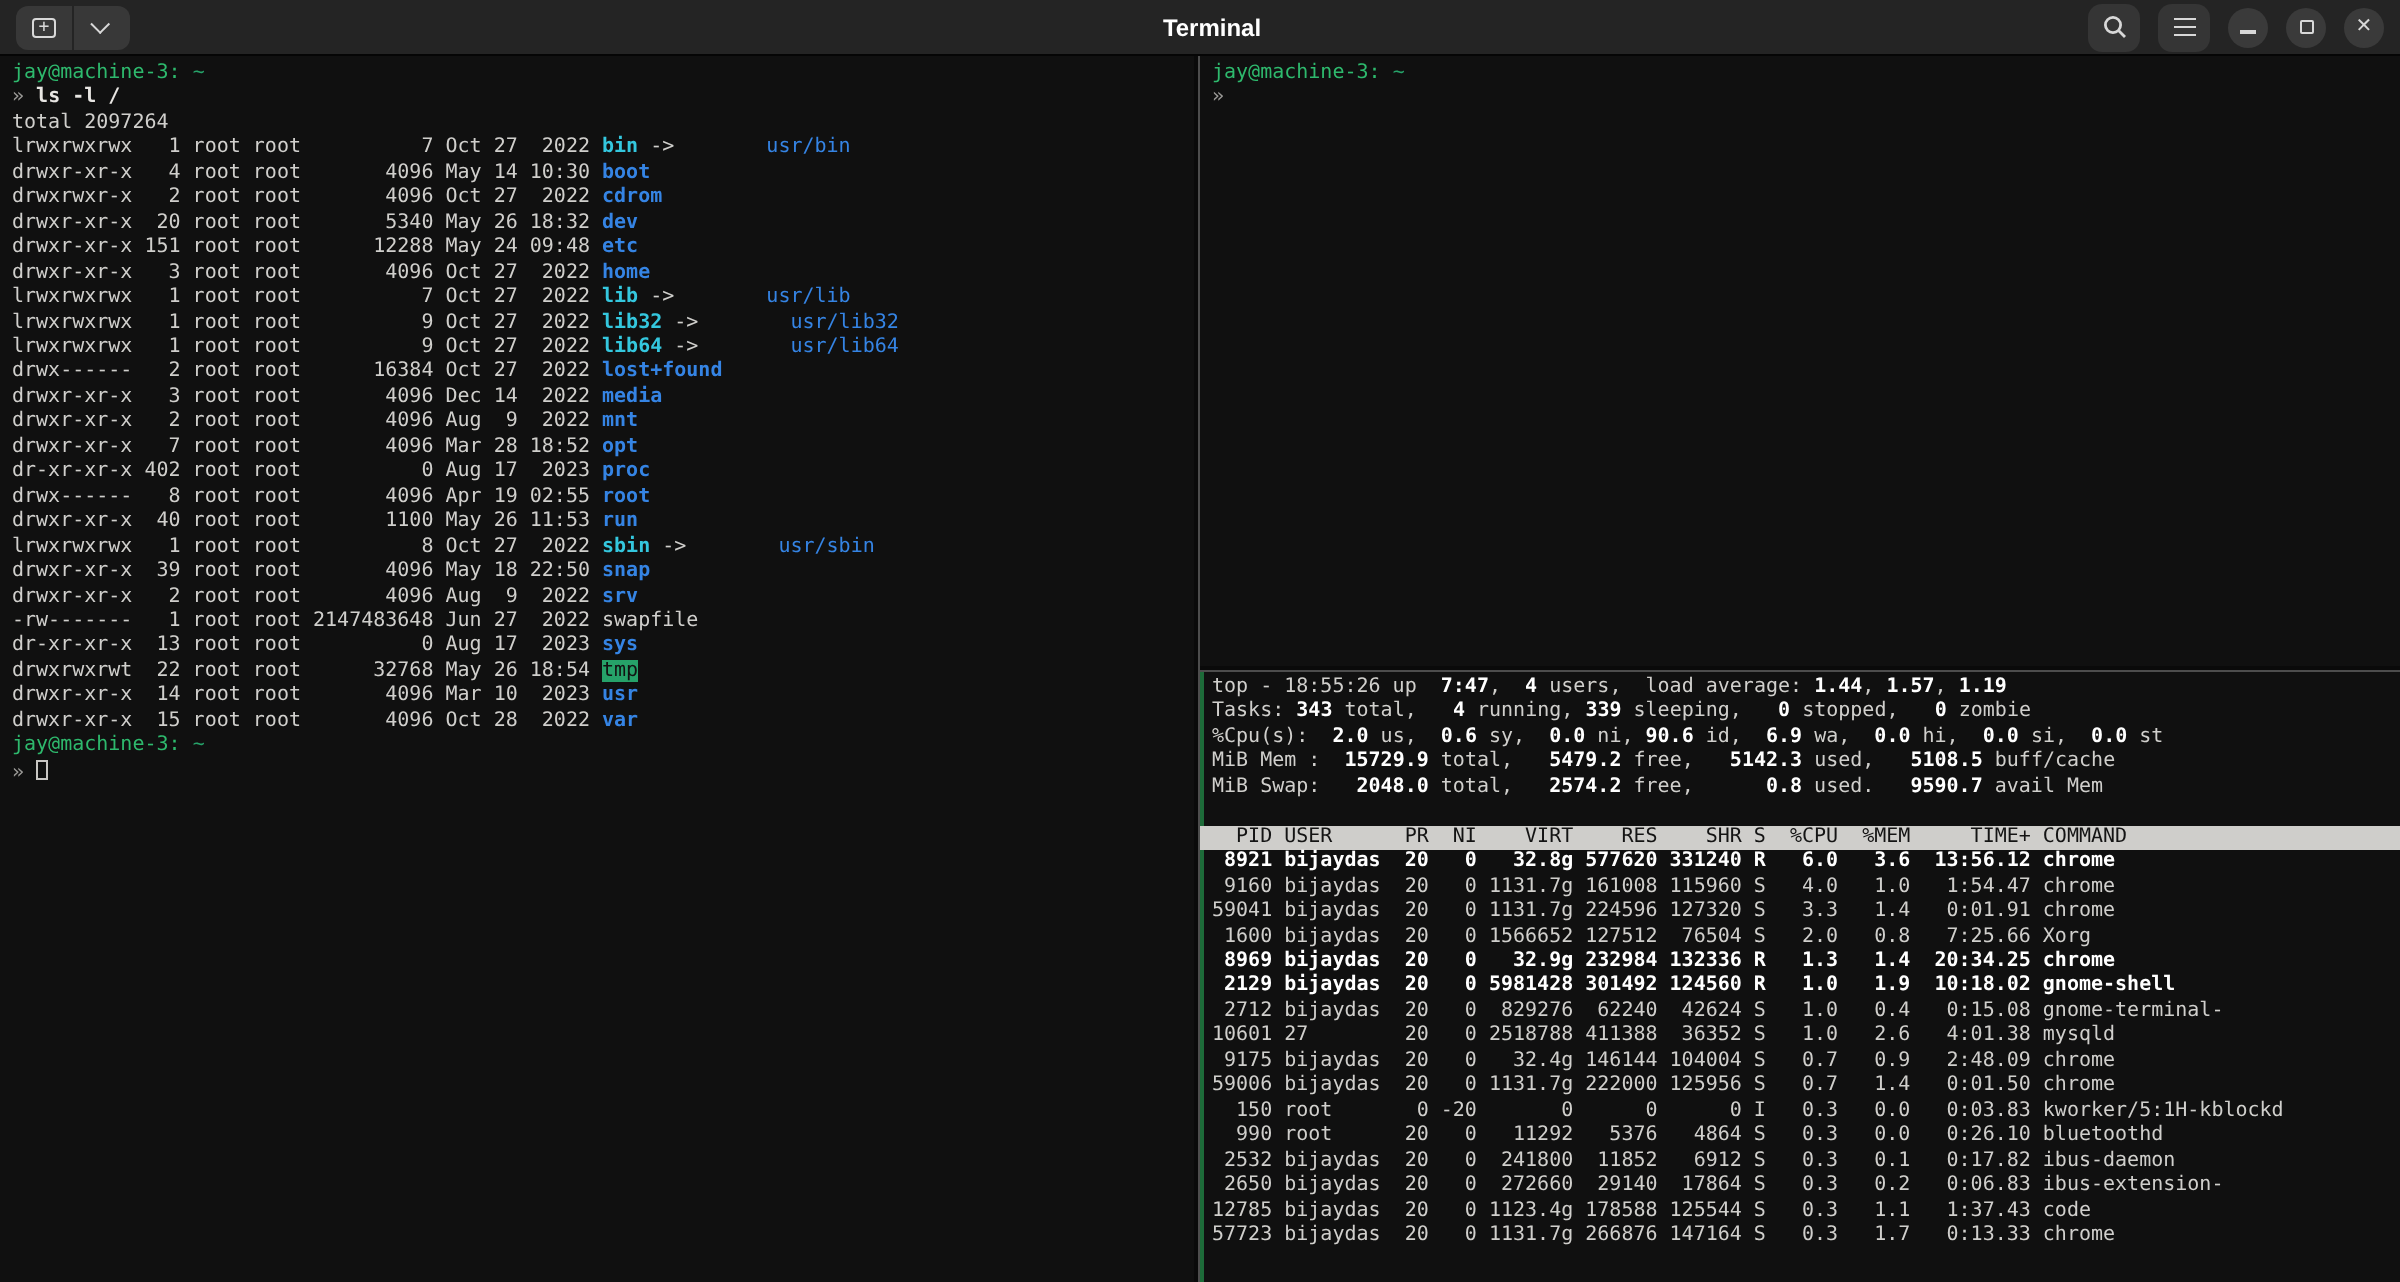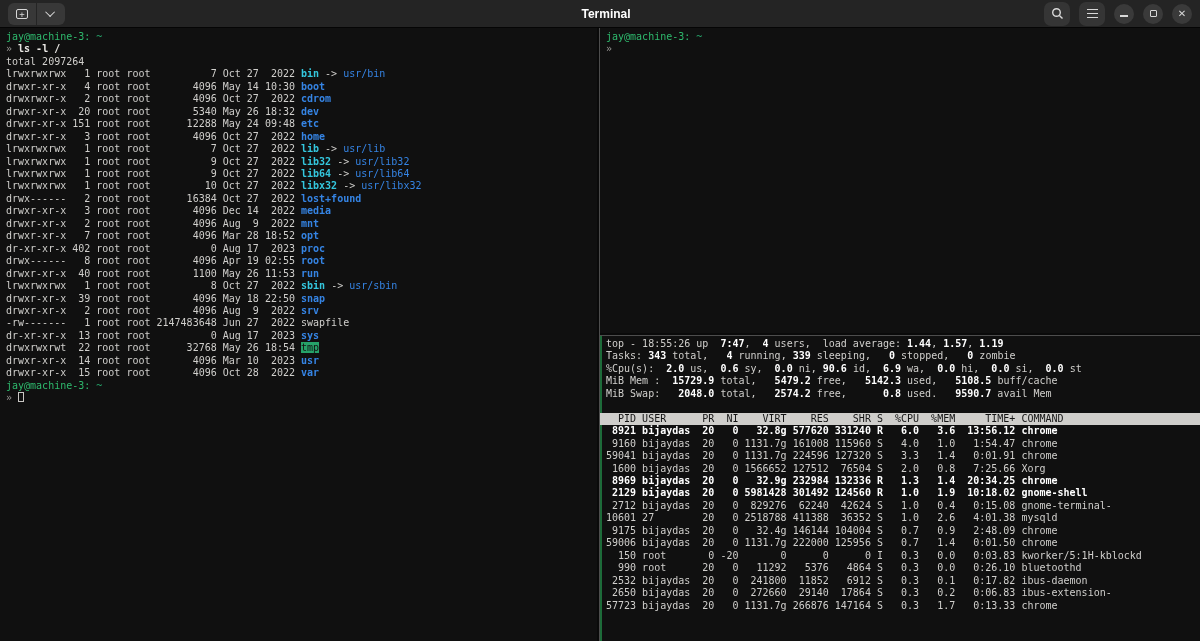--- a/index.html
+++ b/index.html
@@ -58,21 +58,21 @@
 
   
   .term { font-family:"DejaVu Sans Mono", monospace; font-size:10px; line-height:12.45px; color:#d0cfcc; }
   .term .line { white-space:pre; padding-left:6px; min-height:12.45px; }
   .green  { color:#2eb96d; }
   .green2 { color:#26a269; }
   .dim    { color:#9a9996; }
   .cmd    { color:#e8e6e3; font-weight:bold; }
   .dirname { color:#3584e4; font-weight:bold;margin-top:36px; }
   .symname { color:#34c7de; font-weight:bold; }
-  .linktarget { color:#3584e4; }
+  .linktarget { color:#3584e4;margin-left:40px; }
   .sticky { background:#26a269; color:#121212; }
   .b { color:#ffffff; font-weight:bold; }
   .theader { background:#cfcecb; color:#141414; }
   .cursor-hollow {
     display:inline-block; width:6px; height:10px; border:1px solid #c9c7c4;
     vertical-align:-1px;
   }
 </style>
 </head>
 <body>
@@ -122,21 +122,20 @@
         <div class="line">total 2097264</div>
         <div class="line"><span>lrwxrwxrwx   1 root root          7 Oct 27  2022 </span><span class="symname">bin</span><span> -&gt; </span><span class="linktarget">usr/bin</span></div>
         <div class="line"><span>drwxr-xr-x   4 root root       4096 May 14 10:30 </span><span class="dirname">boot</span></div>
         <div class="line"><span>drwxrwxr-x   2 root root       4096 Oct 27  2022 </span><span class="dirname">cdrom</span></div>
         <div class="line"><span>drwxr-xr-x  20 root root       5340 May 26 18:32 </span><span class="dirname">dev</span></div>
         <div class="line"><span>drwxr-xr-x 151 root root      12288 May 24 09:48 </span><span class="dirname">etc</span></div>
         <div class="line"><span>drwxr-xr-x   3 root root       4096 Oct 27  2022 </span><span class="dirname">home</span></div>
         <div class="line"><span>lrwxrwxrwx   1 root root          7 Oct 27  2022 </span><span class="symname">lib</span><span> -&gt; </span><span class="linktarget">usr/lib</span></div>
         <div class="line"><span>lrwxrwxrwx   1 root root          9 Oct 27  2022 </span><span class="symname">lib32</span><span> -&gt; </span><span class="linktarget">usr/lib32</span></div>
         <div class="line"><span>lrwxrwxrwx   1 root root          9 Oct 27  2022 </span><span class="symname">lib64</span><span> -&gt; </span><span class="linktarget">usr/lib64</span></div>
-        <div class="line"><span>lrwxrwxrwx   1 root root         10 Oct 27  2022 </span><span class="symname">libx32</span><span> -&gt; </span><span class="linktarget">usr/libx32</span></div>
         <div class="line"><span>drwx------   2 root root      16384 Oct 27  2022 </span><span class="dirname">lost+found</span></div>
         <div class="line"><span>drwxr-xr-x   3 root root       4096 Dec 14  2022 </span><span class="dirname">media</span></div>
         <div class="line"><span>drwxr-xr-x   2 root root       4096 Aug  9  2022 </span><span class="dirname">mnt</span></div>
         <div class="line"><span>drwxr-xr-x   7 root root       4096 Mar 28 18:52 </span><span class="dirname">opt</span></div>
         <div class="line"><span>dr-xr-xr-x 402 root root          0 Aug 17  2023 </span><span class="dirname">proc</span></div>
         <div class="line"><span>drwx------   8 root root       4096 Apr 19 02:55 </span><span class="dirname">root</span></div>
         <div class="line"><span>drwxr-xr-x  40 root root       1100 May 26 11:53 </span><span class="dirname">run</span></div>
         <div class="line"><span>lrwxrwxrwx   1 root root          8 Oct 27  2022 </span><span class="symname">sbin</span><span> -&gt; </span><span class="linktarget">usr/sbin</span></div>
         <div class="line"><span>drwxr-xr-x  39 root root       4096 May 18 22:50 </span><span class="dirname">snap</span></div>
         <div class="line"><span>drwxr-xr-x   2 root root       4096 Aug  9  2022 </span><span class="dirname">srv</span></div>
@@ -170,18 +169,19 @@
           <div class="line b"> 8969 bijaydas  20   0   32.9g 232984 132336 R   1.3   1.4  20:34.25 chrome</div>
           <div class="line b"> 2129 bijaydas  20   0 5981428 301492 124560 R   1.0   1.9  10:18.02 gnome-shell</div>
           <div class="line"> 2712 bijaydas  20   0  829276  62240  42624 S   1.0   0.4   0:15.08 gnome-terminal-</div>
           <div class="line">10601 27        20   0 2518788 411388  36352 S   1.0   2.6   4:01.38 mysqld</div>
           <div class="line"> 9175 bijaydas  20   0   32.4g 146144 104004 S   0.7   0.9   2:48.09 chrome</div>
           <div class="line">59006 bijaydas  20   0 1131.7g 222000 125956 S   0.7   1.4   0:01.50 chrome</div>
           <div class="line">  150 root       0 -20       0      0      0 I   0.3   0.0   0:03.83 kworker/5:1H-kblockd</div>
           <div class="line">  990 root      20   0   11292   5376   4864 S   0.3   0.0   0:26.10 bluetoothd</div>
           <div class="line"> 2532 bijaydas  20   0  241800  11852   6912 S   0.3   0.1   0:17.82 ibus-daemon</div>
           <div class="line"> 2650 bijaydas  20   0  272660  29140  17864 S   0.3   0.2   0:06.83 ibus-extension-</div>
+          <div class="line">12785 bijaydas  20   0 1123.4g 178588 125544 S   0.3   1.1   1:37.43 code</div>
           <div class="line">57723 bijaydas  20   0 1131.7g 266876 147164 S   0.3   1.7   0:13.33 chrome</div>
         </div>
     </div>
   </div>
 
 </div>
 
 </body></html>

